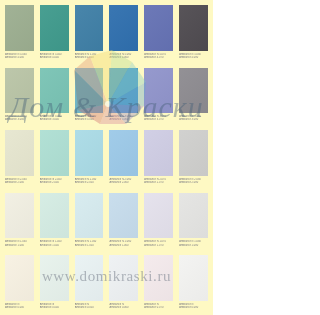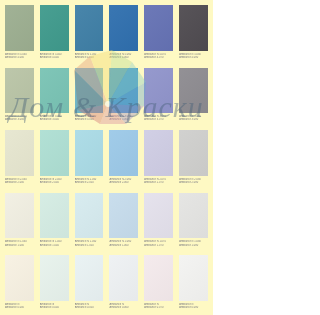--- a/index.html
+++ b/index.html
@@ -334,14 +334,15 @@
       <polygon points="52,64 90,42 88,66 52,64" fill="#6aa8cf" opacity=".72"></polygon>
       <polygon points="52,64 88,66 70,84 52,64" fill="#9d8ec6" opacity=".72"></polygon>
       <polygon points="52,64 70,84 44,84 52,64" fill="#d98a9e" opacity=".72"></polygon>
       <polygon points="52,64 44,84 22,70 52,64" fill="#cf6d70" opacity=".68"></polygon>
       <polygon points="52,64 22,70 18,30 52,64" fill="#8a6f63" opacity=".6"></polygon>
       <circle cx="52" cy="64" r="3" fill="#ffffff" opacity=".85"></circle>
     </g>
   </svg>
 
   <div class="wm-script">Дом &amp; Краски</div>
+  <div class="wm-url">www.domikraski.ru</div>
 
 </div>
 
 </body></html>

